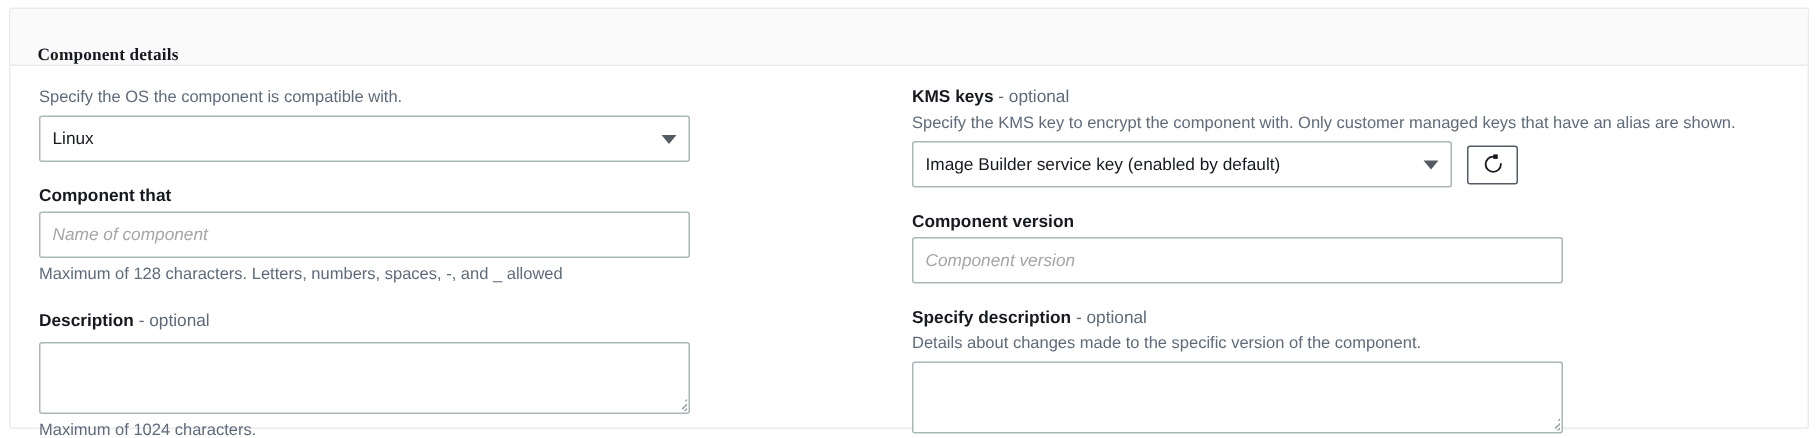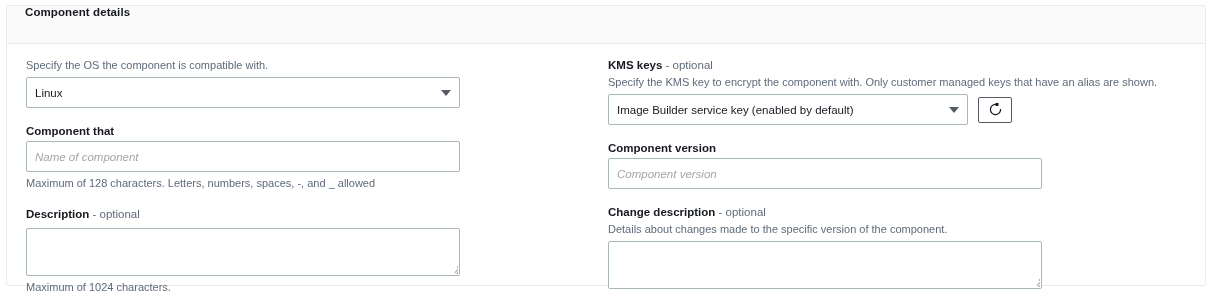--- a/index.html
+++ b/index.html
@@ -25,23 +25,24 @@
     background: #ffffff;
     border: 1px solid #e9ebed;
     border-radius: 2px;
     box-sizing: border-box;
   }
   .panel-header {
     height: 38px;
     background: #fafafa;
     border-bottom: 1px solid #e9ebed;
     display: flex;
-    align-items: flex-start;
+    align-items: flex-end;
     padding: 0 0 0 18px;
     box-sizing: border-box;
+    font-family: Liberation Serif, serif;
   }
   .panel-title {
     font-size: 11.5px;
     font-weight: bold;
     color: #16191f;
     letter-spacing: 0.1px;
   }
 
   .panel-body {
     position: relative;
@@ -267,21 +268,21 @@
         <div class="field">
           <div class="label">Component version</div>
           <div class="textbox w-right">
             <span class="placeholder">Component version</span>
           </div>
         </div>
 
         <div class="gap-sm"></div>
 
         <div class="field">
-          <div class="label"><span>Change description</span><span class="optional"> - optional</span></div>
+          <div class="label"><span>Specify description</span><span class="optional"> - optional</span></div>
           <div class="desc">Details about changes made to the specific version of the component.</div>
           <div class="textarea w-right">
             <span class="resize-grip">
                 <i></i>
                 <i></i>
                 <i></i>
               </span>
           </div>
 
         </div>

